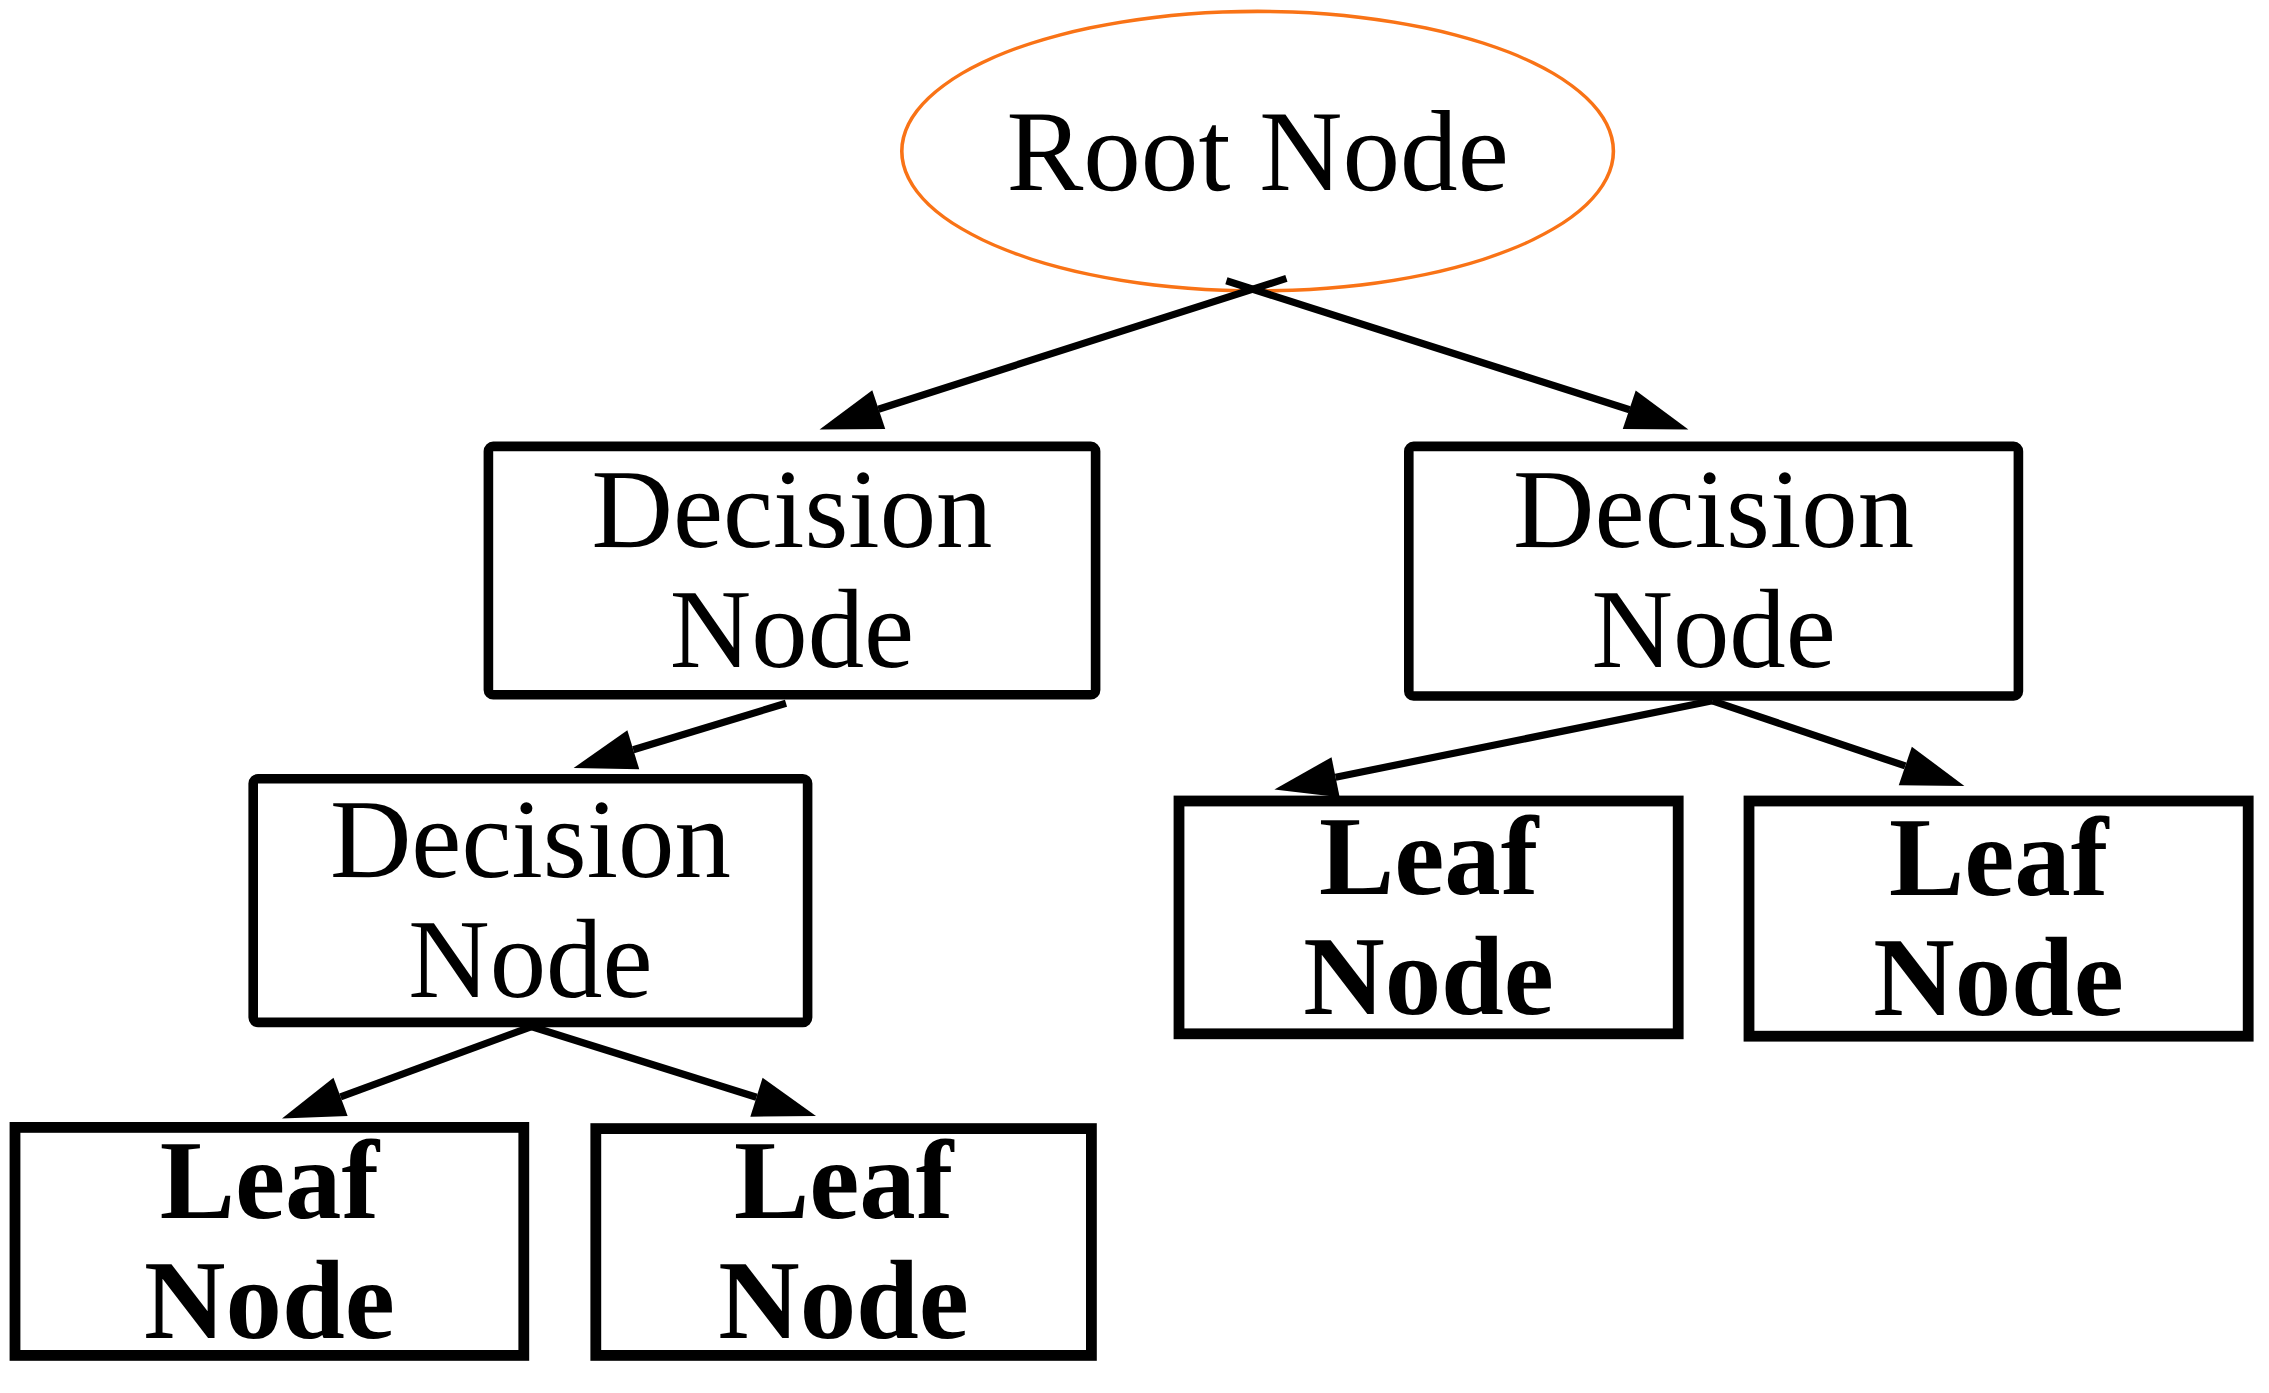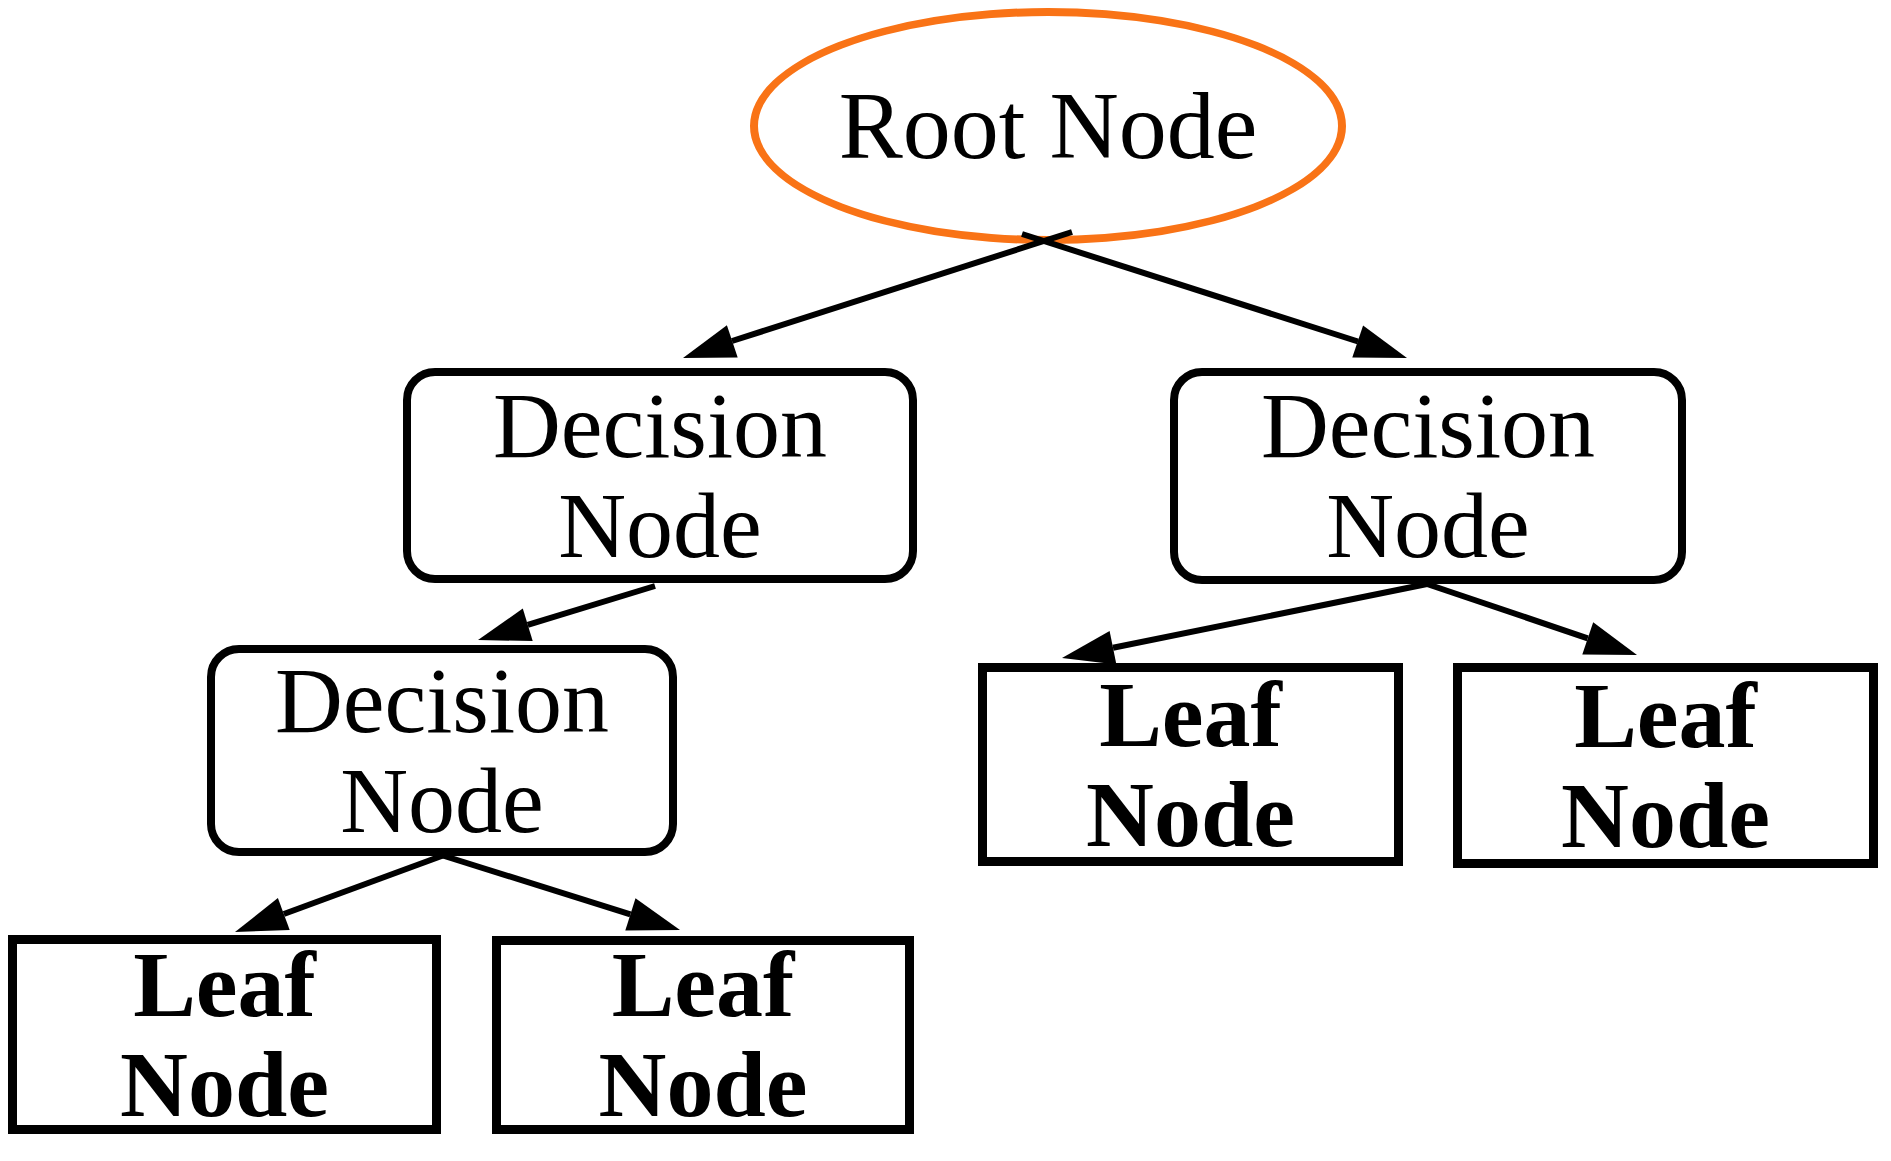--- a/index.html
+++ b/index.html
@@ -27,27 +27,27 @@
     text-align: center;
     z-index: 1;
     line-height: 1.06;
     font-size: 94px;
   }
   .node span { display: block; white-space: nowrap; }
 
   .ellipse {
     left: 750px; top: 8px;
     width: 596px; height: 236px;
-    border: 8px solid #f97316;
+    border: 3px solid #f97316;
     border-radius: 50%;
     font-size: 96px;
   }
   .rounded {
     border: 8px solid #000000;
-    border-radius: 32px;
+    border-radius: 8px;
   }
   #decision-left  { left: 403px;  top: 368px; width: 514px; height: 215px; }
   #decision-right { left: 1170px; top: 368px; width: 516px; height: 216px; }
   #decision-inner { left: 207px;  top: 645px; width: 470px; height: 211px; }
 
   .leaf {
     border: 9px solid #000000;
     font-weight: bold;
   }
   #leaf-bottom-left  { left: 8px;    top: 935px; width: 433px; height: 199px; }

